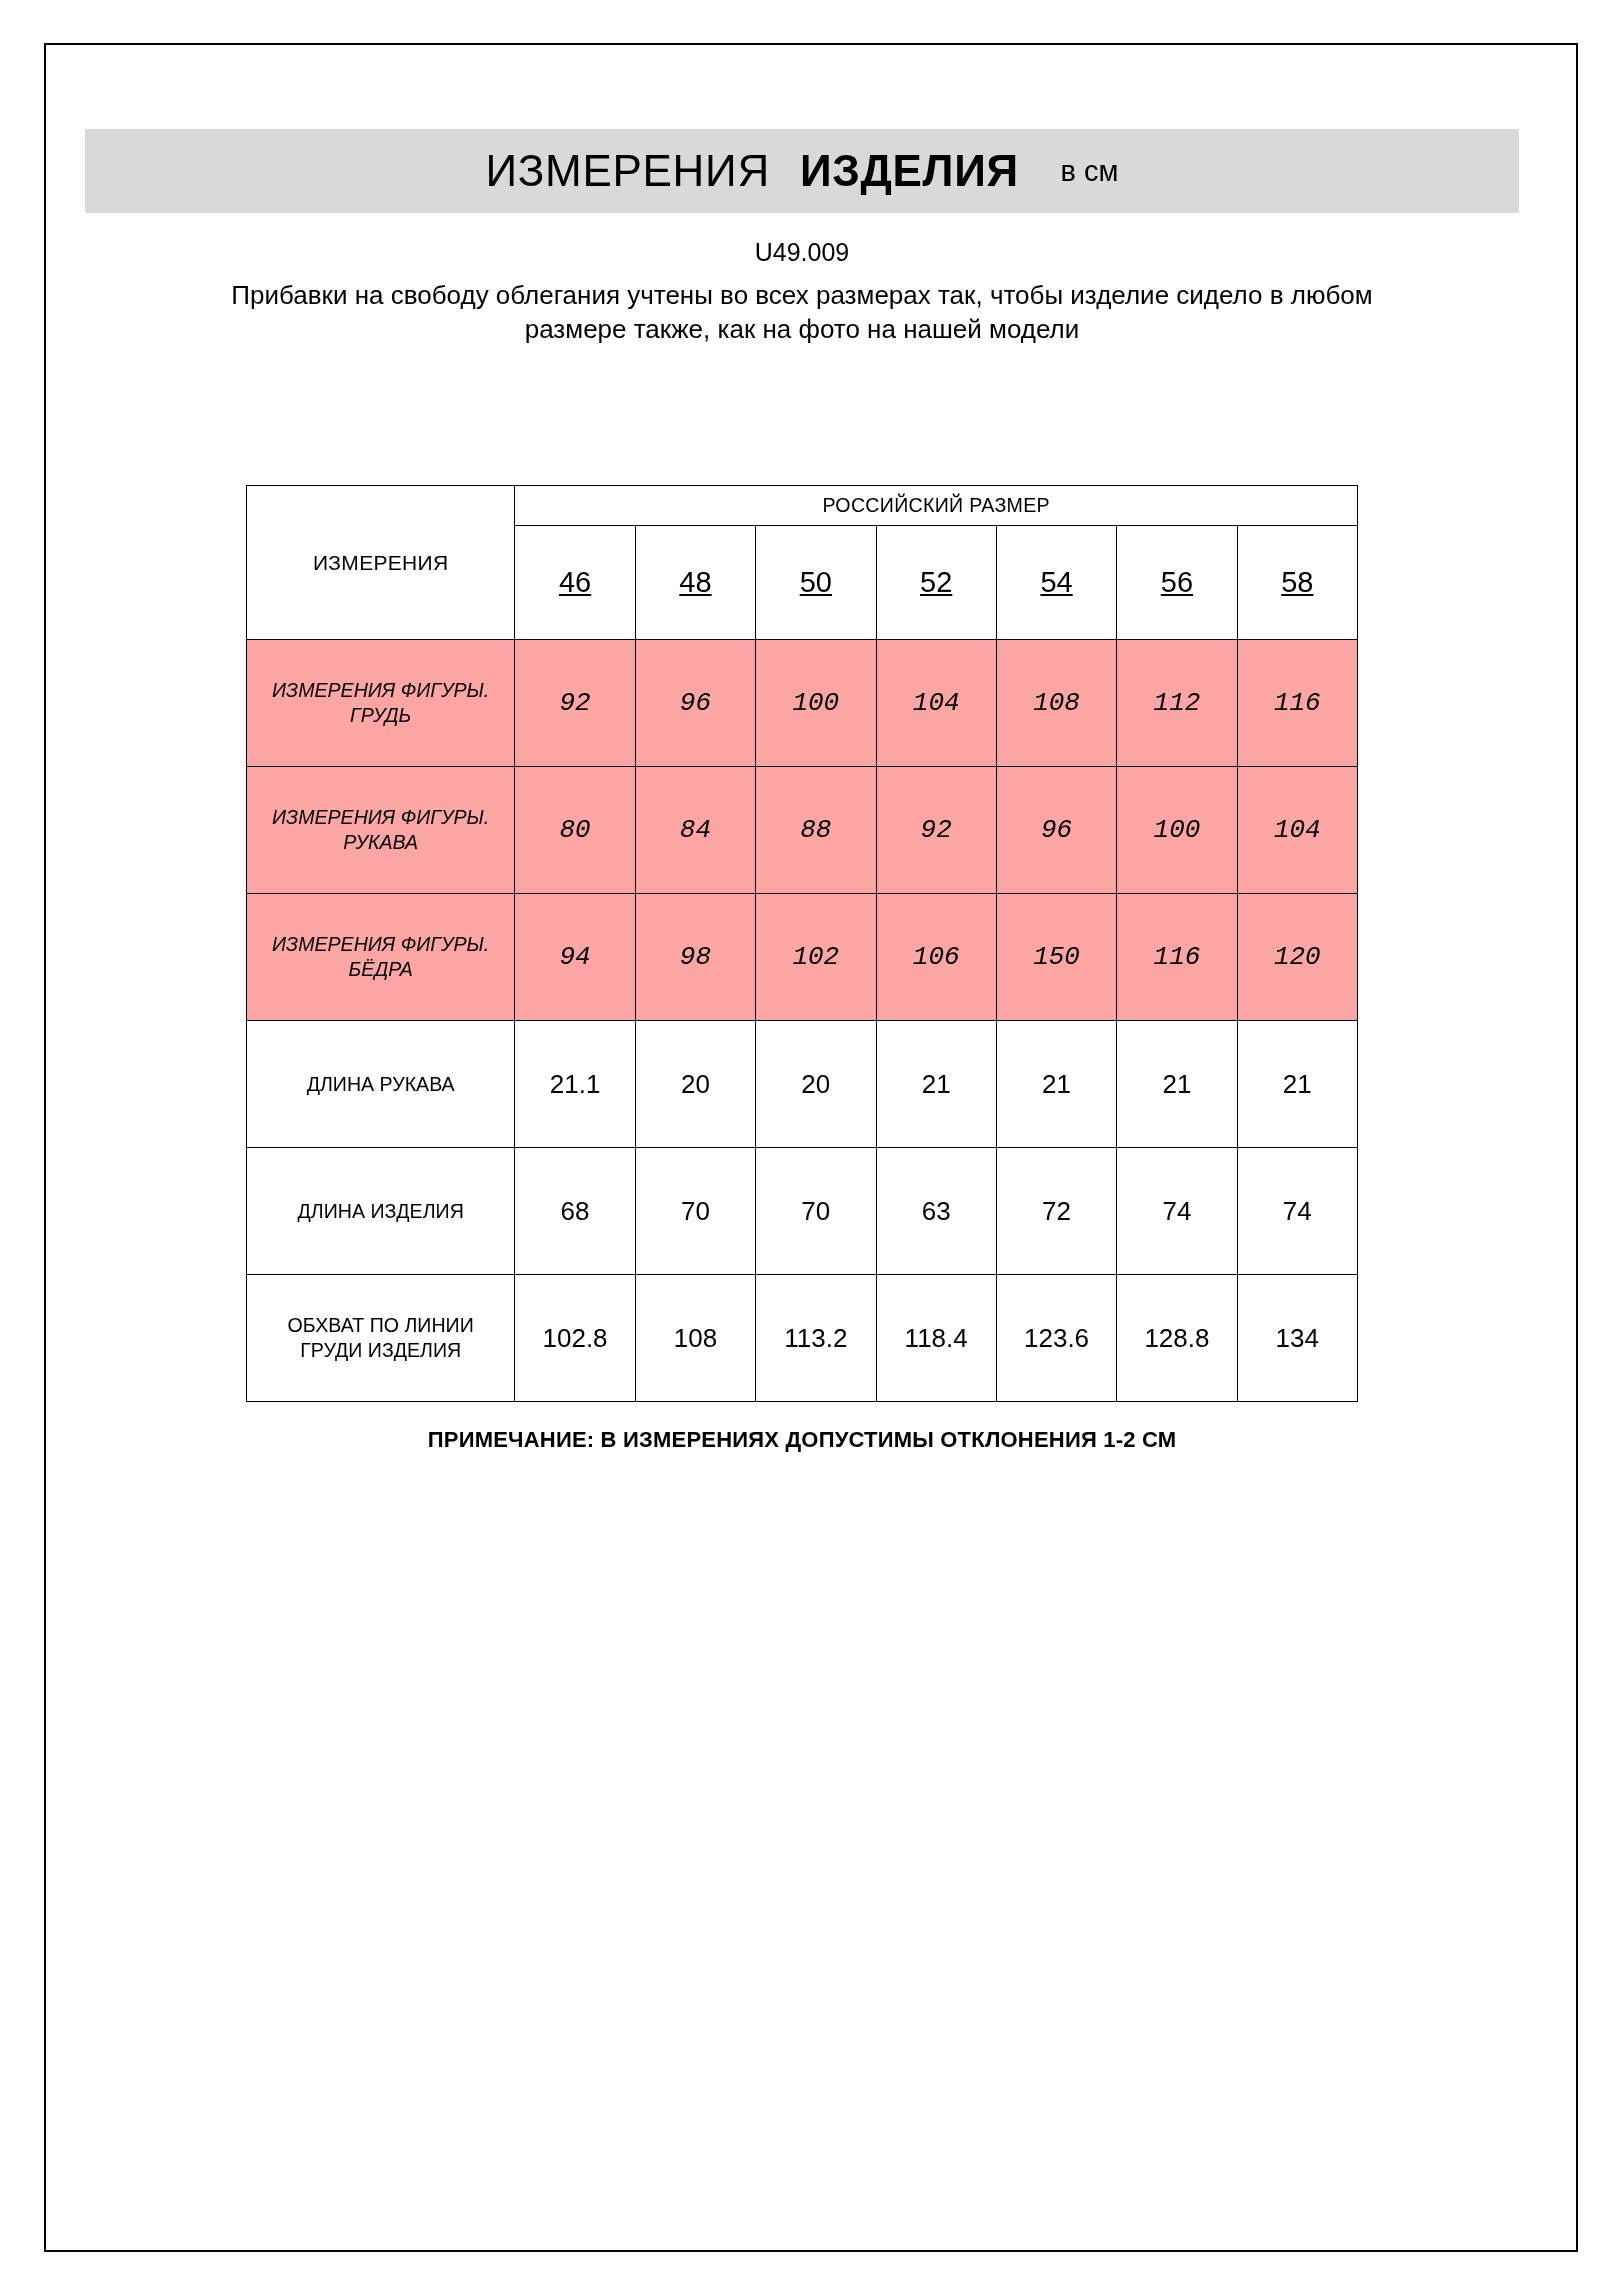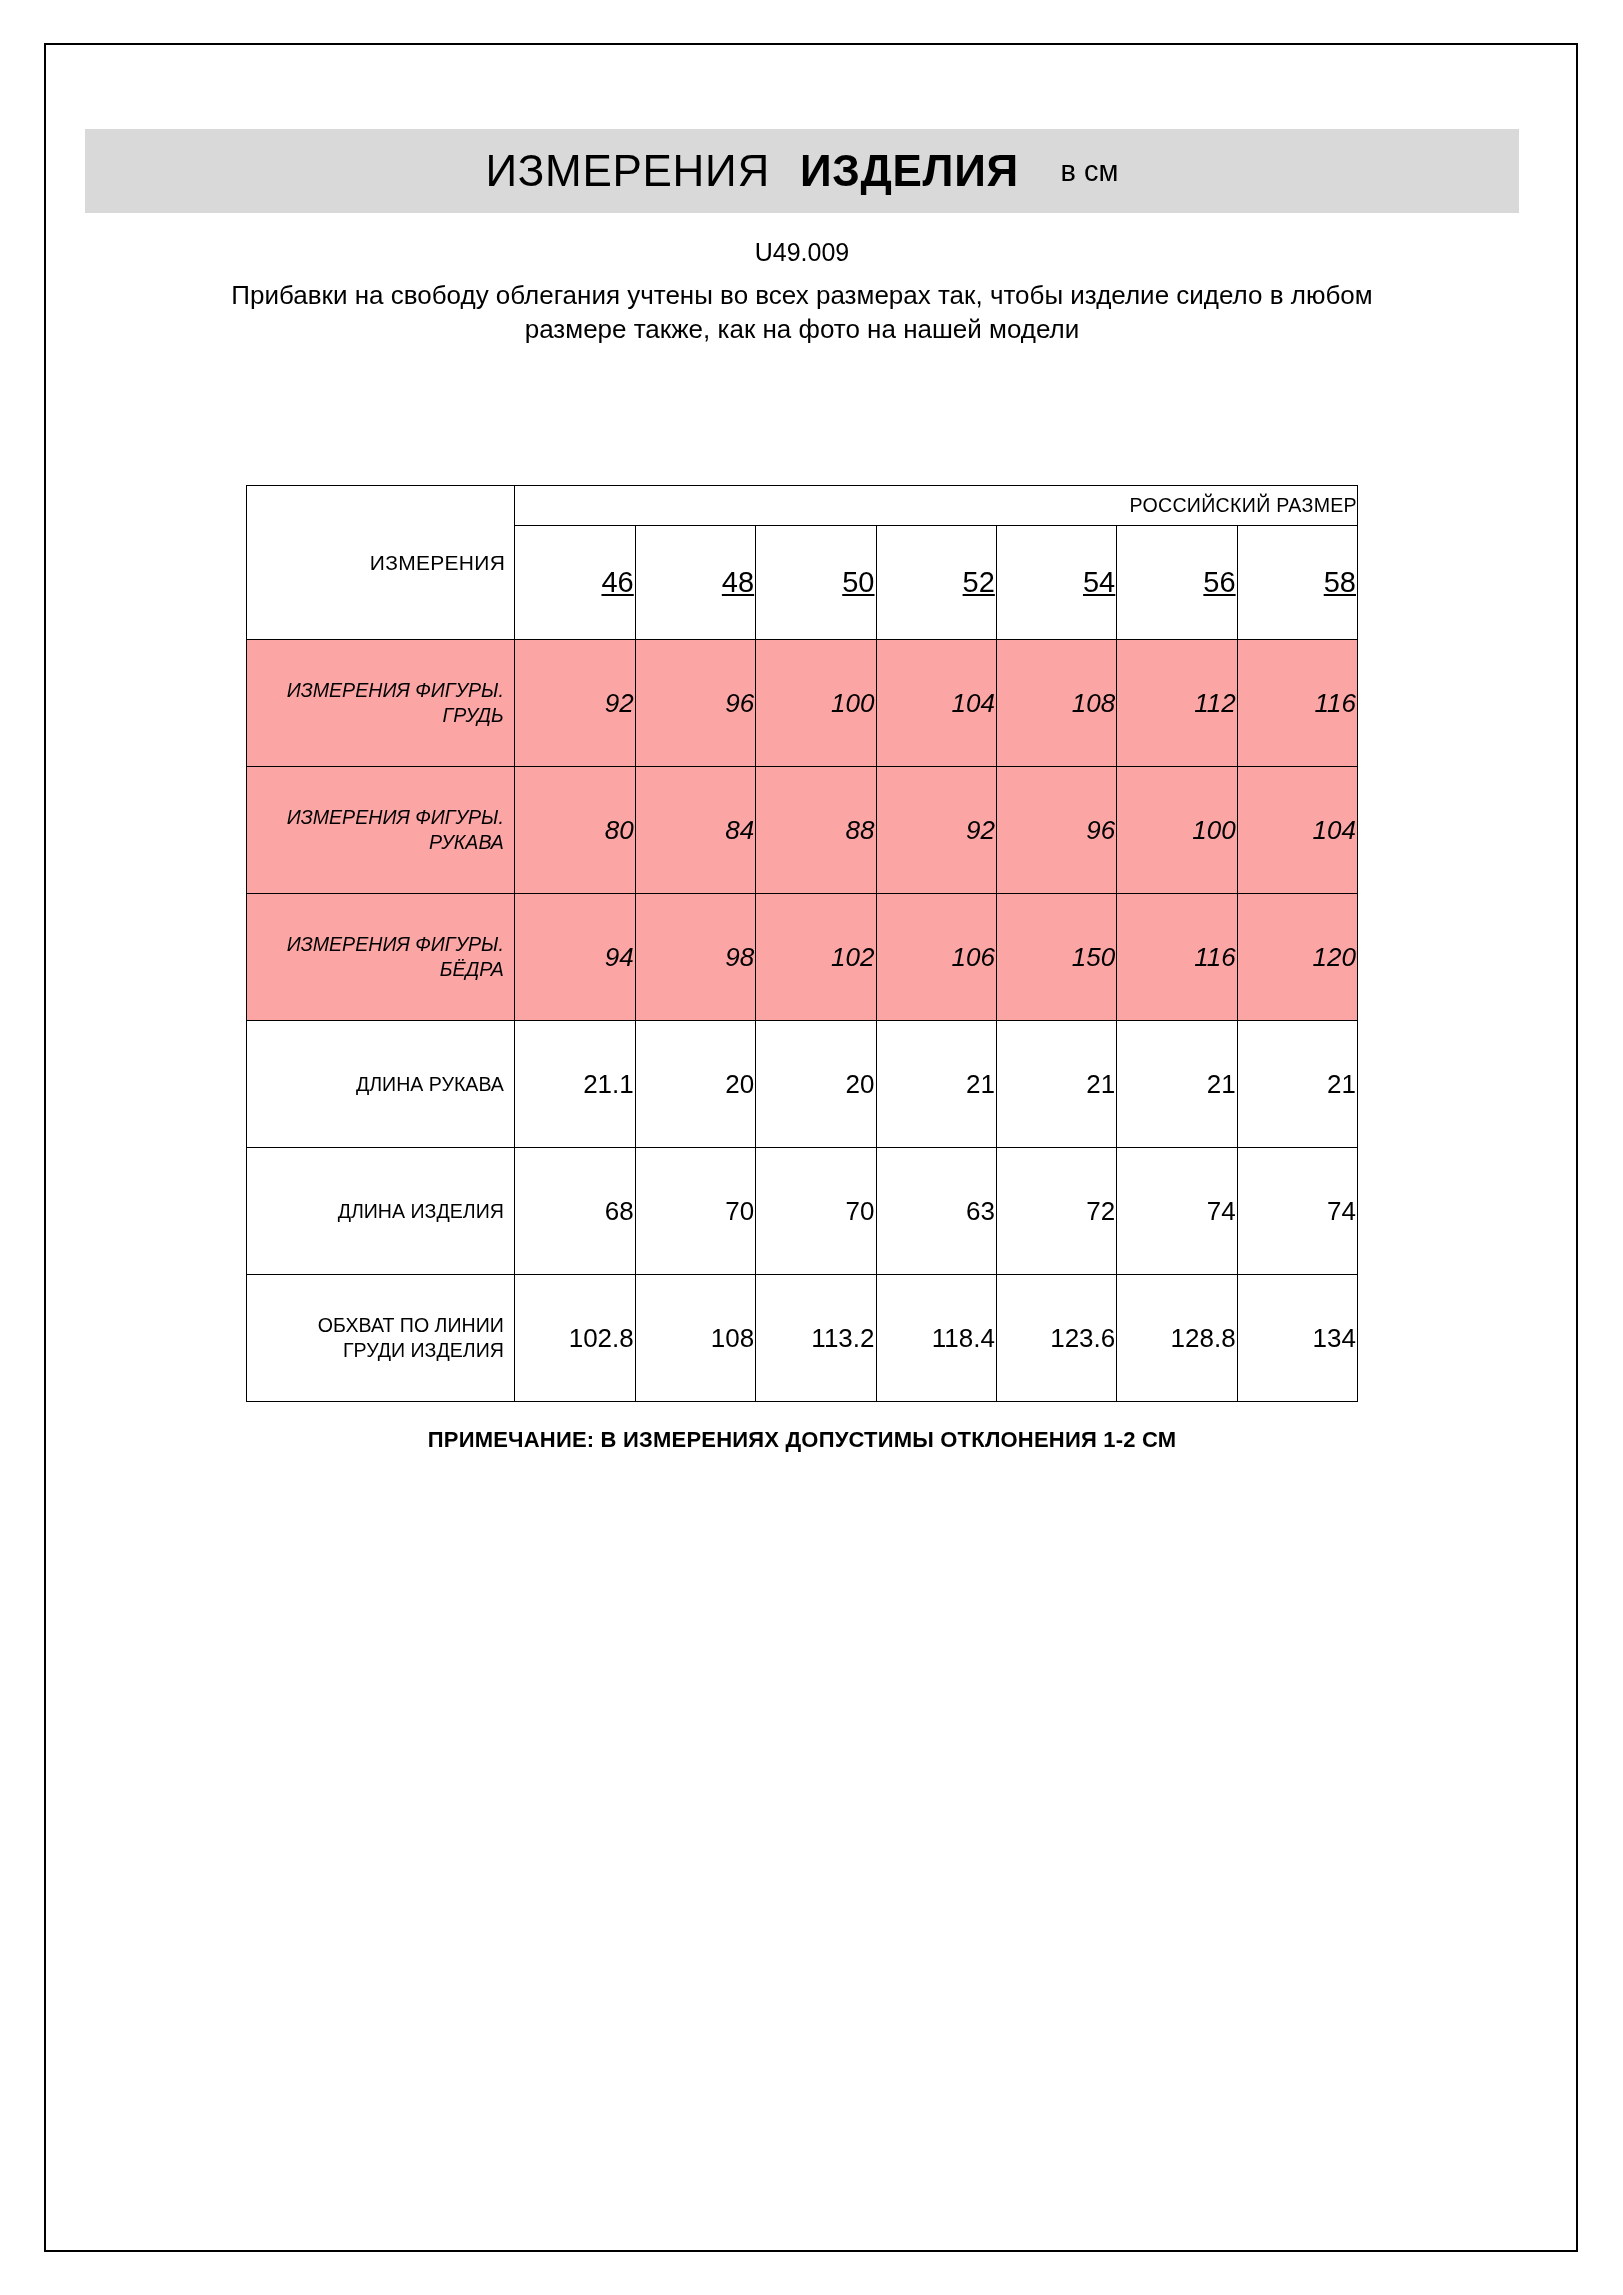--- a/index.html
+++ b/index.html
@@ -78,21 +78,21 @@
     display: flex;
     justify-content: center;
   }
   table.size-table {
     border-collapse: collapse;
     table-layout: fixed;
     width: 1112px;
   }
   table.size-table td, table.size-table th {
     border: 1.3px solid #000000;
-    text-align: right;
+    text-align: center;
     vertical-align: middle;
     font-weight: normal;
   }
   .col-label { width: 249px; }
   .col-size { width: 123px; }
 
   .hdr-group {
     font-size: 19.6px;
     letter-spacing: 0.3px;
     height: 34px;
@@ -118,20 +118,21 @@
   .row-label-italic {
     font-style: italic;
     font-weight: bold;
   }
   .cell-val {
     font-size: 26px;
     height: 124px;
   }
   .cell-val-italic {
     font-style: italic;
+    font-family: Liberation Mono, monospace;
   }
   tr.shaded td {
     background: #fca5a5;
   }
   .note {
     text-align: center;
     font-size: 22px;
     font-weight: bold;
     margin-top: 25px;
     letter-spacing: 0.2px;

